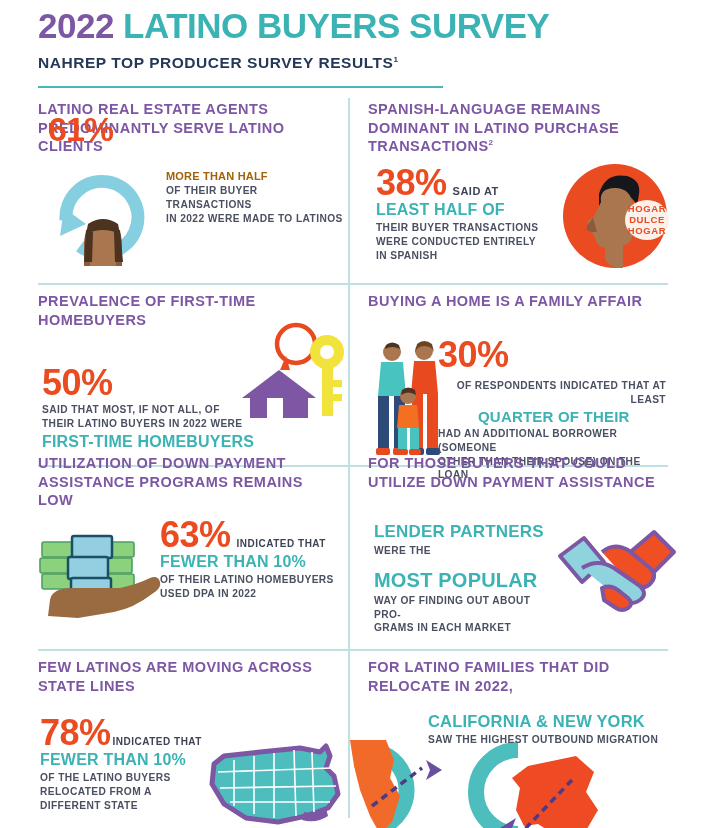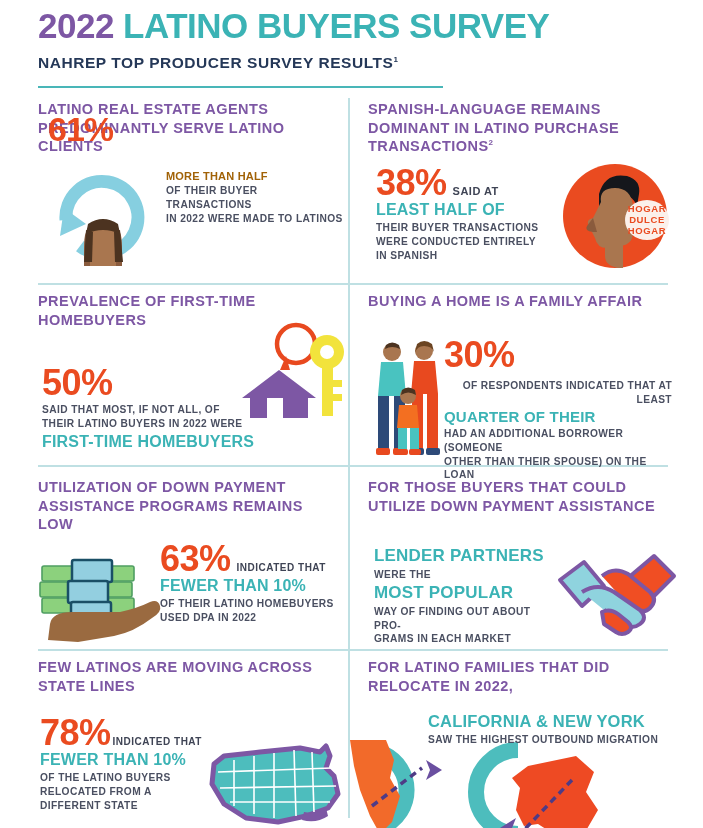--- a/index.html
+++ b/index.html
@@ -38,21 +38,21 @@
   .hline{position:absolute;left:0;width:630px;height:1.5px;background:#bfe0e3;}
   .hline.r1{top:187px;}
   .hline.r2{top:369px;}
   .hline.r3{top:553px;}
 
   .cell{position:absolute;width:300px;}
   .col-l{left:0;}
   .col-r{left:330px;}
   .row1{top:4px;}
   .row2{top:196px;}
-  .row3{top:382px;}
+  .row3{top:358px;}
   .row4{top:562px;}
 
   .cell-head{
     color:#7d57a4;font-weight:bold;font-size:14.5px;
     letter-spacing:0.45px;line-height:1.28;
     text-transform:uppercase;
   }
   .cell-head sup{font-size:8px;vertical-align:super;}
 
   
@@ -82,21 +82,21 @@
   .q2-art{position:absolute;left:185px;top:58px;width:120px;height:115px;}
   .inline-row{display:flex;align-items:baseline;gap:6px;}
   .said-at{color:#3f4455;font-weight:bold;font-size:11px;letter-spacing:0.5px;}
 
   
   .q3-txt{position:absolute;left:4px;top:74px;width:215px;}
   .q3-art{position:absolute;left:196px;top:26px;width:115px;height:105px;}
 
   
   .q4-art{position:absolute;left:4px;top:48px;width:72px;height:118px;}
-  .q4-txt{position:absolute;left:76px;top:46px;width:228px;}
+  .q4-txt{position:absolute;left:70px;top:46px;width:228px;}
 
   
   .q5-art{position:absolute;left:0px;top:74px;width:125px;height:90px;}
   .q5-txt{position:absolute;left:122px;top:64px;width:188px;}
 
   
   .q6-txt{position:absolute;left:6px;top:68px;width:185px;}
   .q6-art{position:absolute;left:190px;top:58px;width:118px;height:100px;}
 
   
@@ -245,21 +245,21 @@
           <rect x="24" y="109" width="12" height="6" rx="2" fill="#e8491f"></rect>
           <rect x="37" y="109" width="12" height="6" rx="2" fill="#e8491f"></rect>
         </svg>
       </div>
 
       <div class="q4-txt">
         <div class="big">30%</div>
         <div class="body" style="margin-top:7px;text-align:right;">
           <div>OF RESPONDENTS INDICATED THAT AT LEAST</div>
         </div>
-        <div class="teal teal-md" style="margin-top:1px;line-height:1.15;">
+        <div class="teal teal-md" style="margin-top:1px;line-height:1.15;margin-left:40px;">
           <div>QUARTER OF THEIR</div>
         </div>
         <div class="body" style="margin-top:2px;">
           <div>HAD AN ADDITIONAL BORROWER (SOMEONE</div>
           <div>OTHER THAN THEIR SPOUSE) ON THE LOAN</div>
         </div>
       </div>
     </div>
 
     <div class="cell col-l row3">
@@ -289,21 +289,21 @@
         </div>
       </div>
     </div>
 
     <div class="cell col-r row3">
       <div class="cell-head">FOR THOSE BUYERS THAT COULD UTILIZE DOWN PAYMENT ASSISTANCE</div>
 
       <div class="q6-txt">
         <div class="teal" style="font-size:17px;">LENDER PARTNERS</div>
         <div class="body" style="margin-top:2px;">WERE THE</div>
-        <div class="teal" style="font-size:17px;margin-top:1px;">MOST POPULAR</div>
+        <div class="teal" style="font-size:20px;margin-top:11px;">MOST POPULAR</div>
         <div class="body" style="margin-top:2px;">
           <div>WAY OF FINDING OUT ABOUT PRO-</div>
           <div>GRAMS IN EACH MARKET</div>
         </div>
       </div>
 
       <div class="q6-art">
         <svg width="118" height="100" viewBox="0 0 118 100">
           <path d="M2 44 L26 26 L46 50 L24 70 Z" fill="#8fd3de" stroke="#7d57a4" stroke-width="4" stroke-linejoin="round"></path>
           <path d="M116 40 L96 20 L70 42 L92 64 Z" fill="#f04e23" stroke="#7d57a4" stroke-width="4" stroke-linejoin="round"></path>

